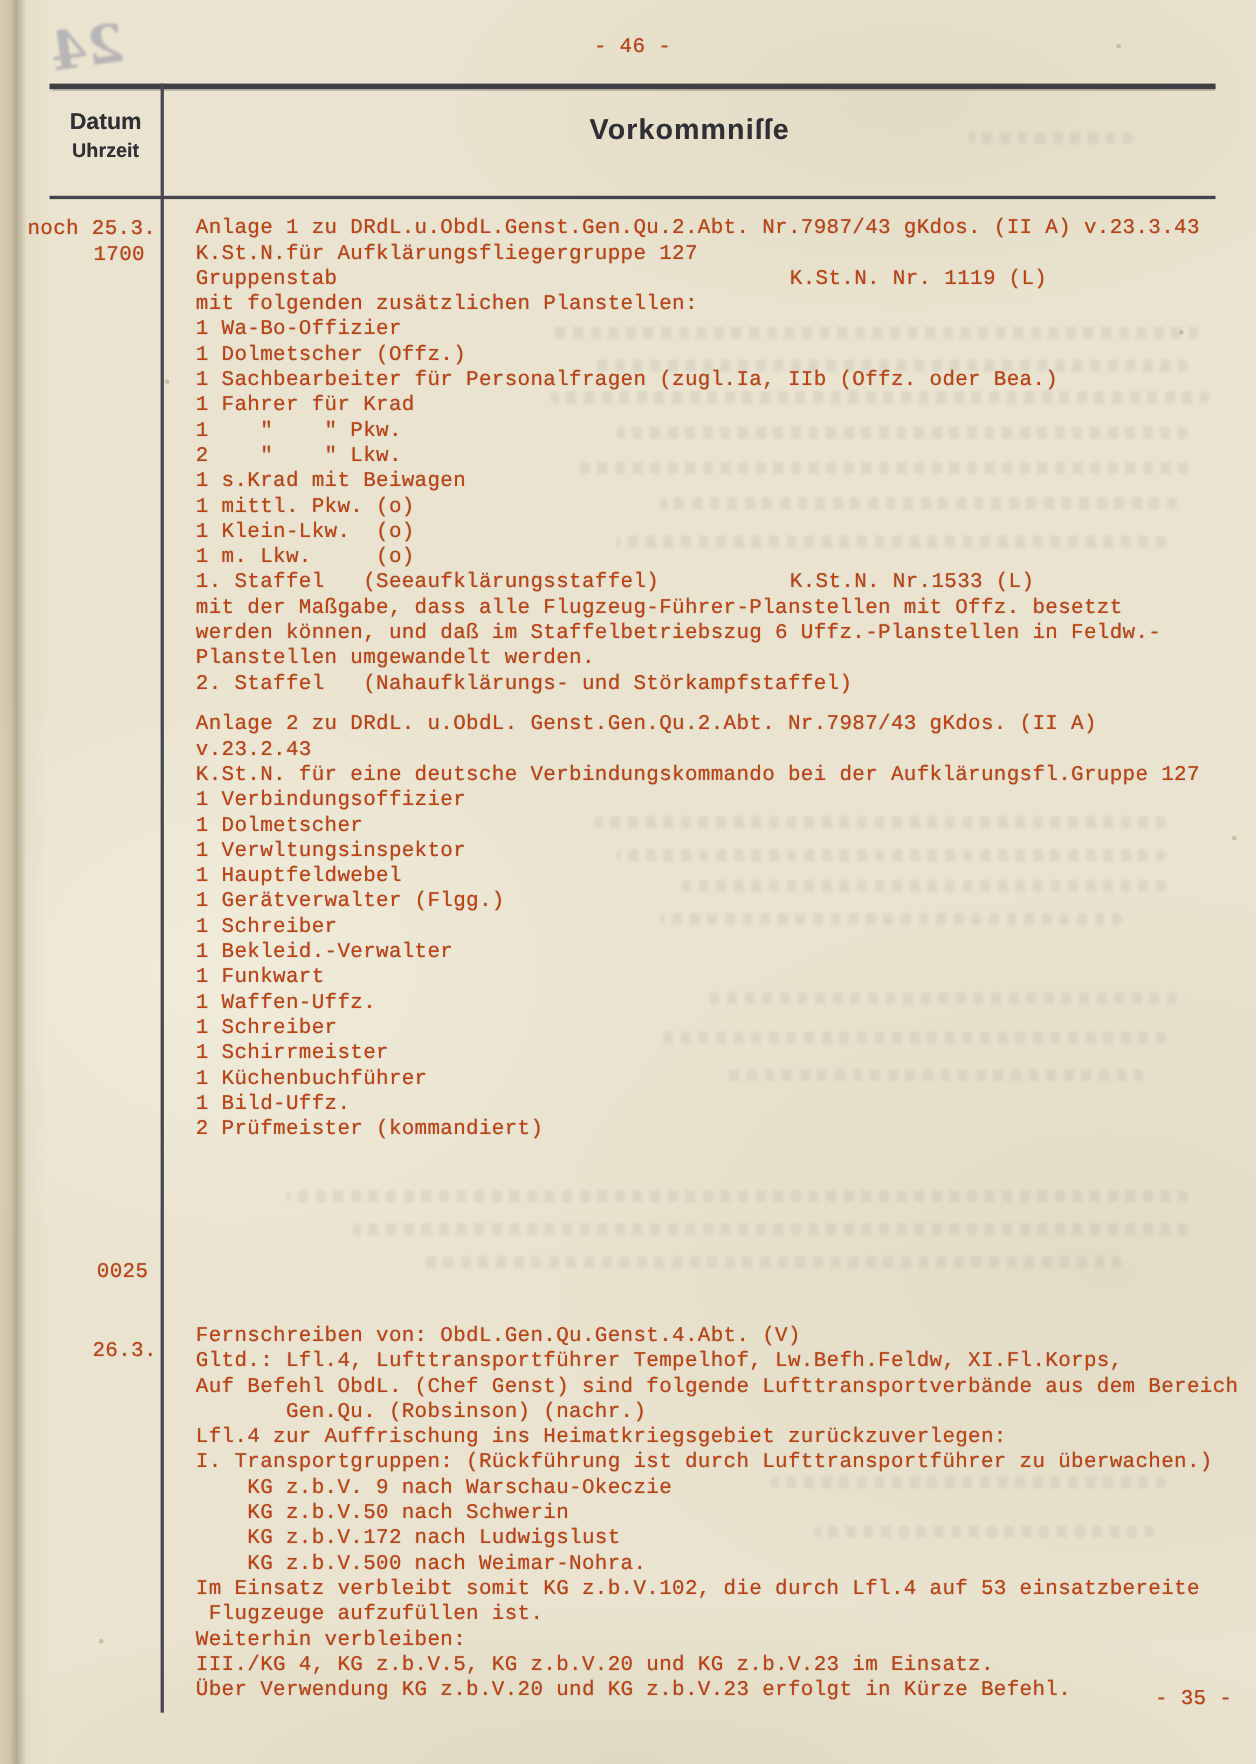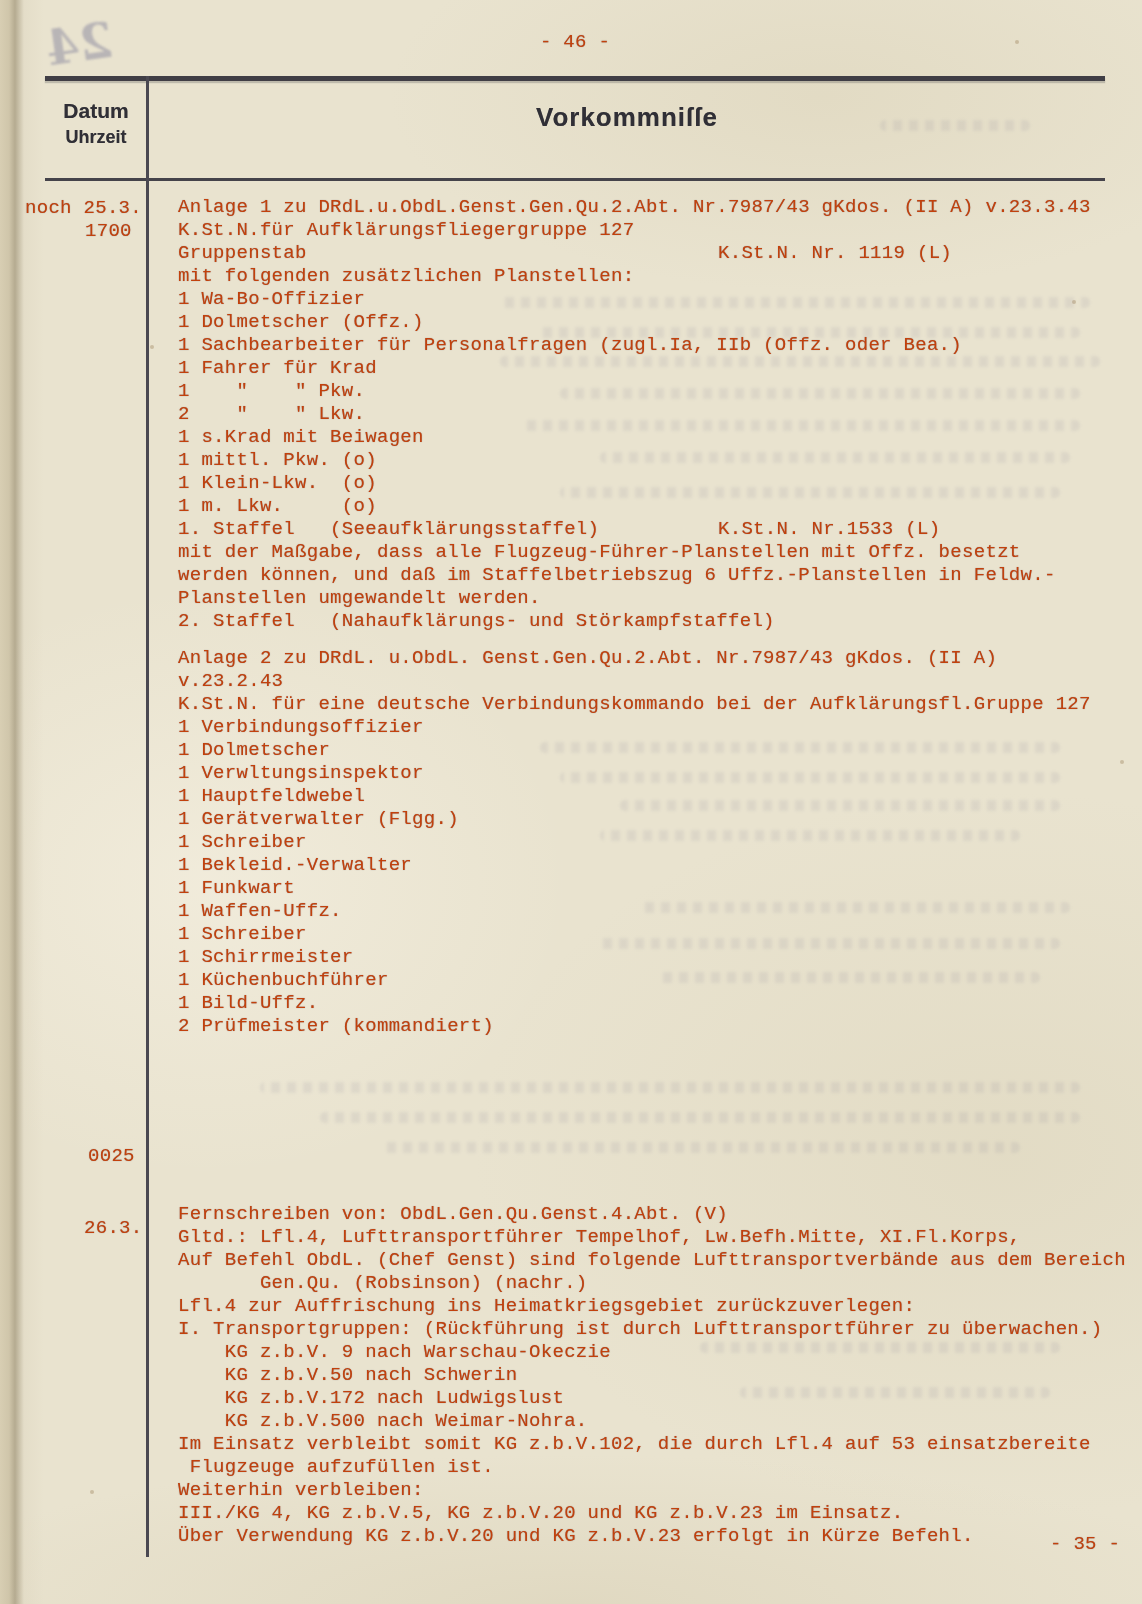--- a/index.html
+++ b/index.html
@@ -148,21 +148,21 @@
     <div class="line"><span>1 Funkwart</span></div>
     <div class="line"><span>1 Waffen-Uffz.</span></div>
     <div class="line"><span>1 Schreiber</span></div>
     <div class="line"><span>1 Schirrmeister</span></div>
     <div class="line"><span>1 Küchenbuchführer</span></div>
     <div class="line"><span>1 Bild-Uffz.</span></div>
     <div class="line"><span>2 Prüfmeister (kommandiert)</span></div>
   </div>
 <div id="lines-1" class="lines tw">
     <div class="line"><span>Fernschreiben von: ObdL.Gen.Qu.Genst.4.Abt. (V)</span></div>
-    <div class="line"><span>Gltd.: Lfl.4, Lufttransportführer Tempelhof, Lw.Befh.Mitte, XI.Fl.Korps,</span></div>
+    <div class="line"><span>Gltd.: Lfl.4, Lufttransportführer Tempelhof, Lw.Befh.Feldw, XI.Fl.Korps,</span></div>
     <div class="line"><span>Auf Befehl ObdL. (Chef Genst) sind folgende Lufttransportverbände aus dem Bereich</span></div>
     <div class="line"><span>       Gen.Qu. (Robsinson) (nachr.)</span></div>
     <div class="line"><span>Lfl.4 zur Auffrischung ins Heimatkriegsgebiet zurückzuverlegen:</span></div>
     <div class="line"><span>I. Transportgruppen: (Rückführung ist durch Lufttransportführer zu überwachen.)</span></div>
     <div class="line"><span>    KG z.b.V. 9 nach Warschau-Okeczie</span></div>
     <div class="line"><span>    KG z.b.V.50 nach Schwerin</span></div>
     <div class="line"><span>    KG z.b.V.172 nach Ludwigslust</span></div>
     <div class="line"><span>    KG z.b.V.500 nach Weimar-Nohra.</span></div>
     <div class="line"><span>Im Einsatz verbleibt somit KG z.b.V.102, die durch Lfl.4 auf 53 einsatzbereite</span></div>
     <div class="line"><span> Flugzeuge aufzufüllen ist.</span></div>

